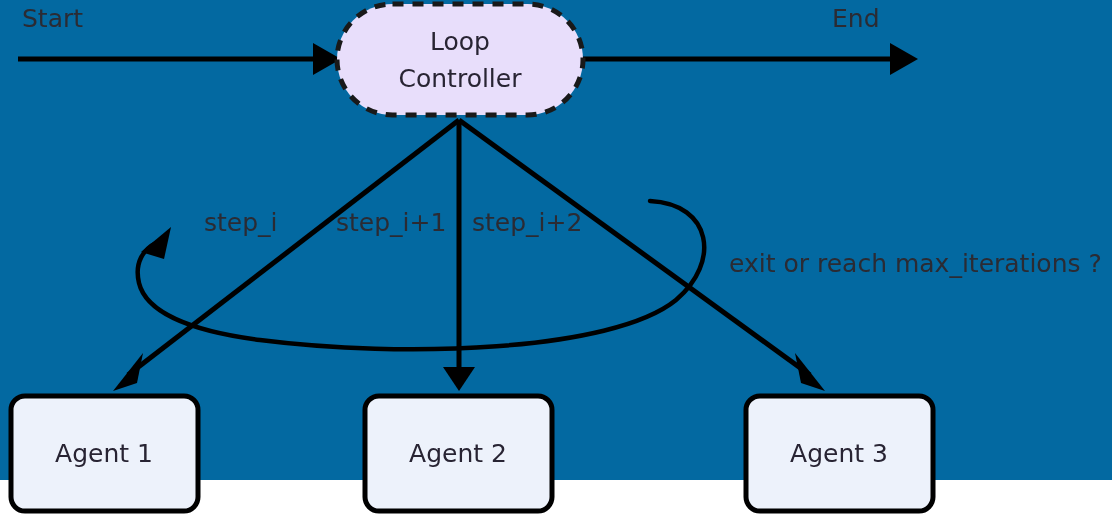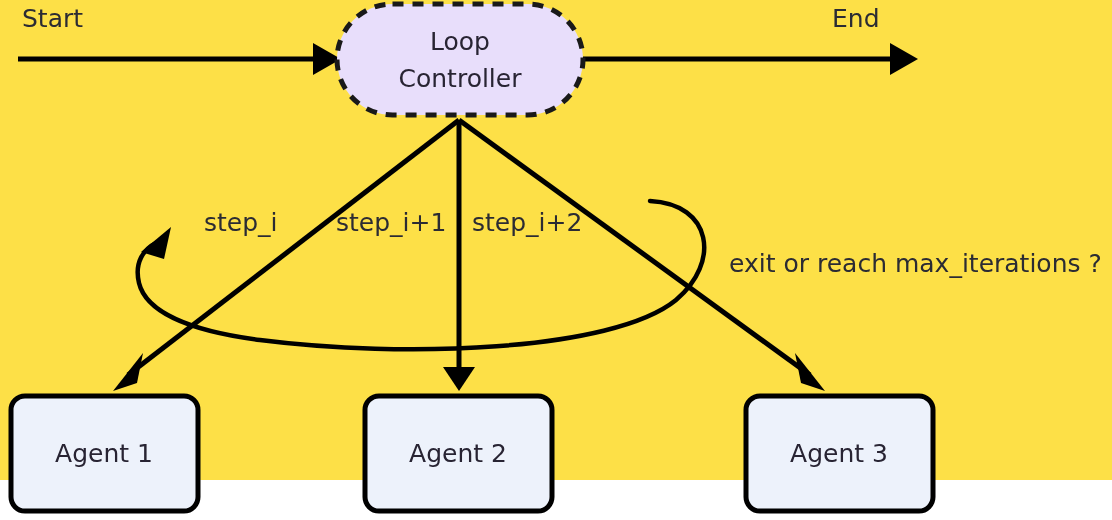--- a/index.html
+++ b/index.html
@@ -10,21 +10,21 @@
   body {
     width: 1112px;
     height: 520px;
     font-family: "DejaVu Sans", "Liberation Sans", sans-serif;
     overflow: hidden;
   }
   #diagram-root {
     position: relative;
     width: 1112px;
     height: 480px;
-    background: #fde047;
+    background: #0369a1;
   }
   svg#diagram-canvas {
     position: absolute;
     top: 0;
     left: 0;
     width: 1112px;
     height: 520px;
   }
   .node-text {
     font-family: "DejaVu Sans", "Liberation Sans", sans-serif;

